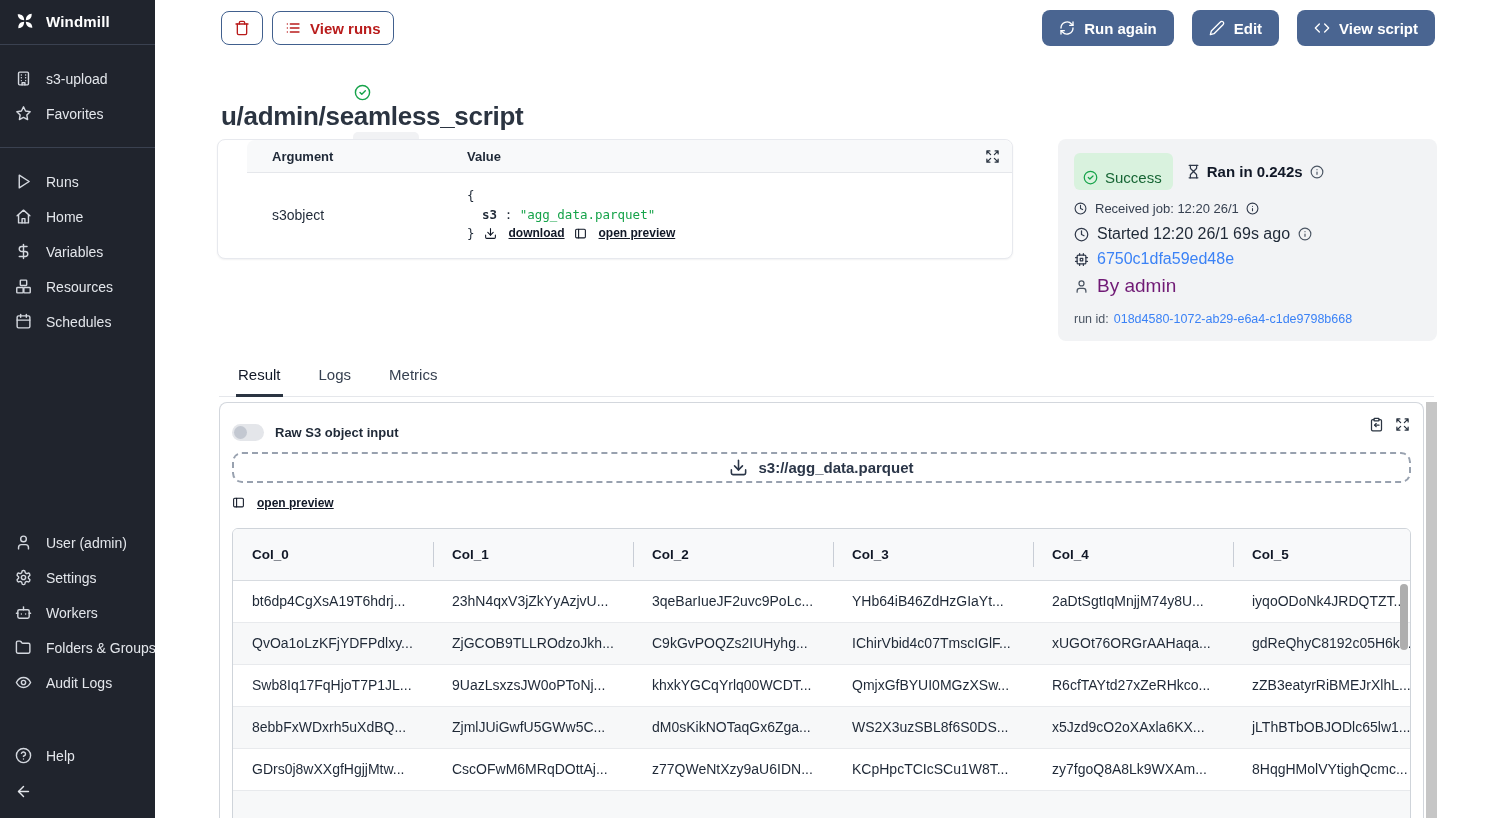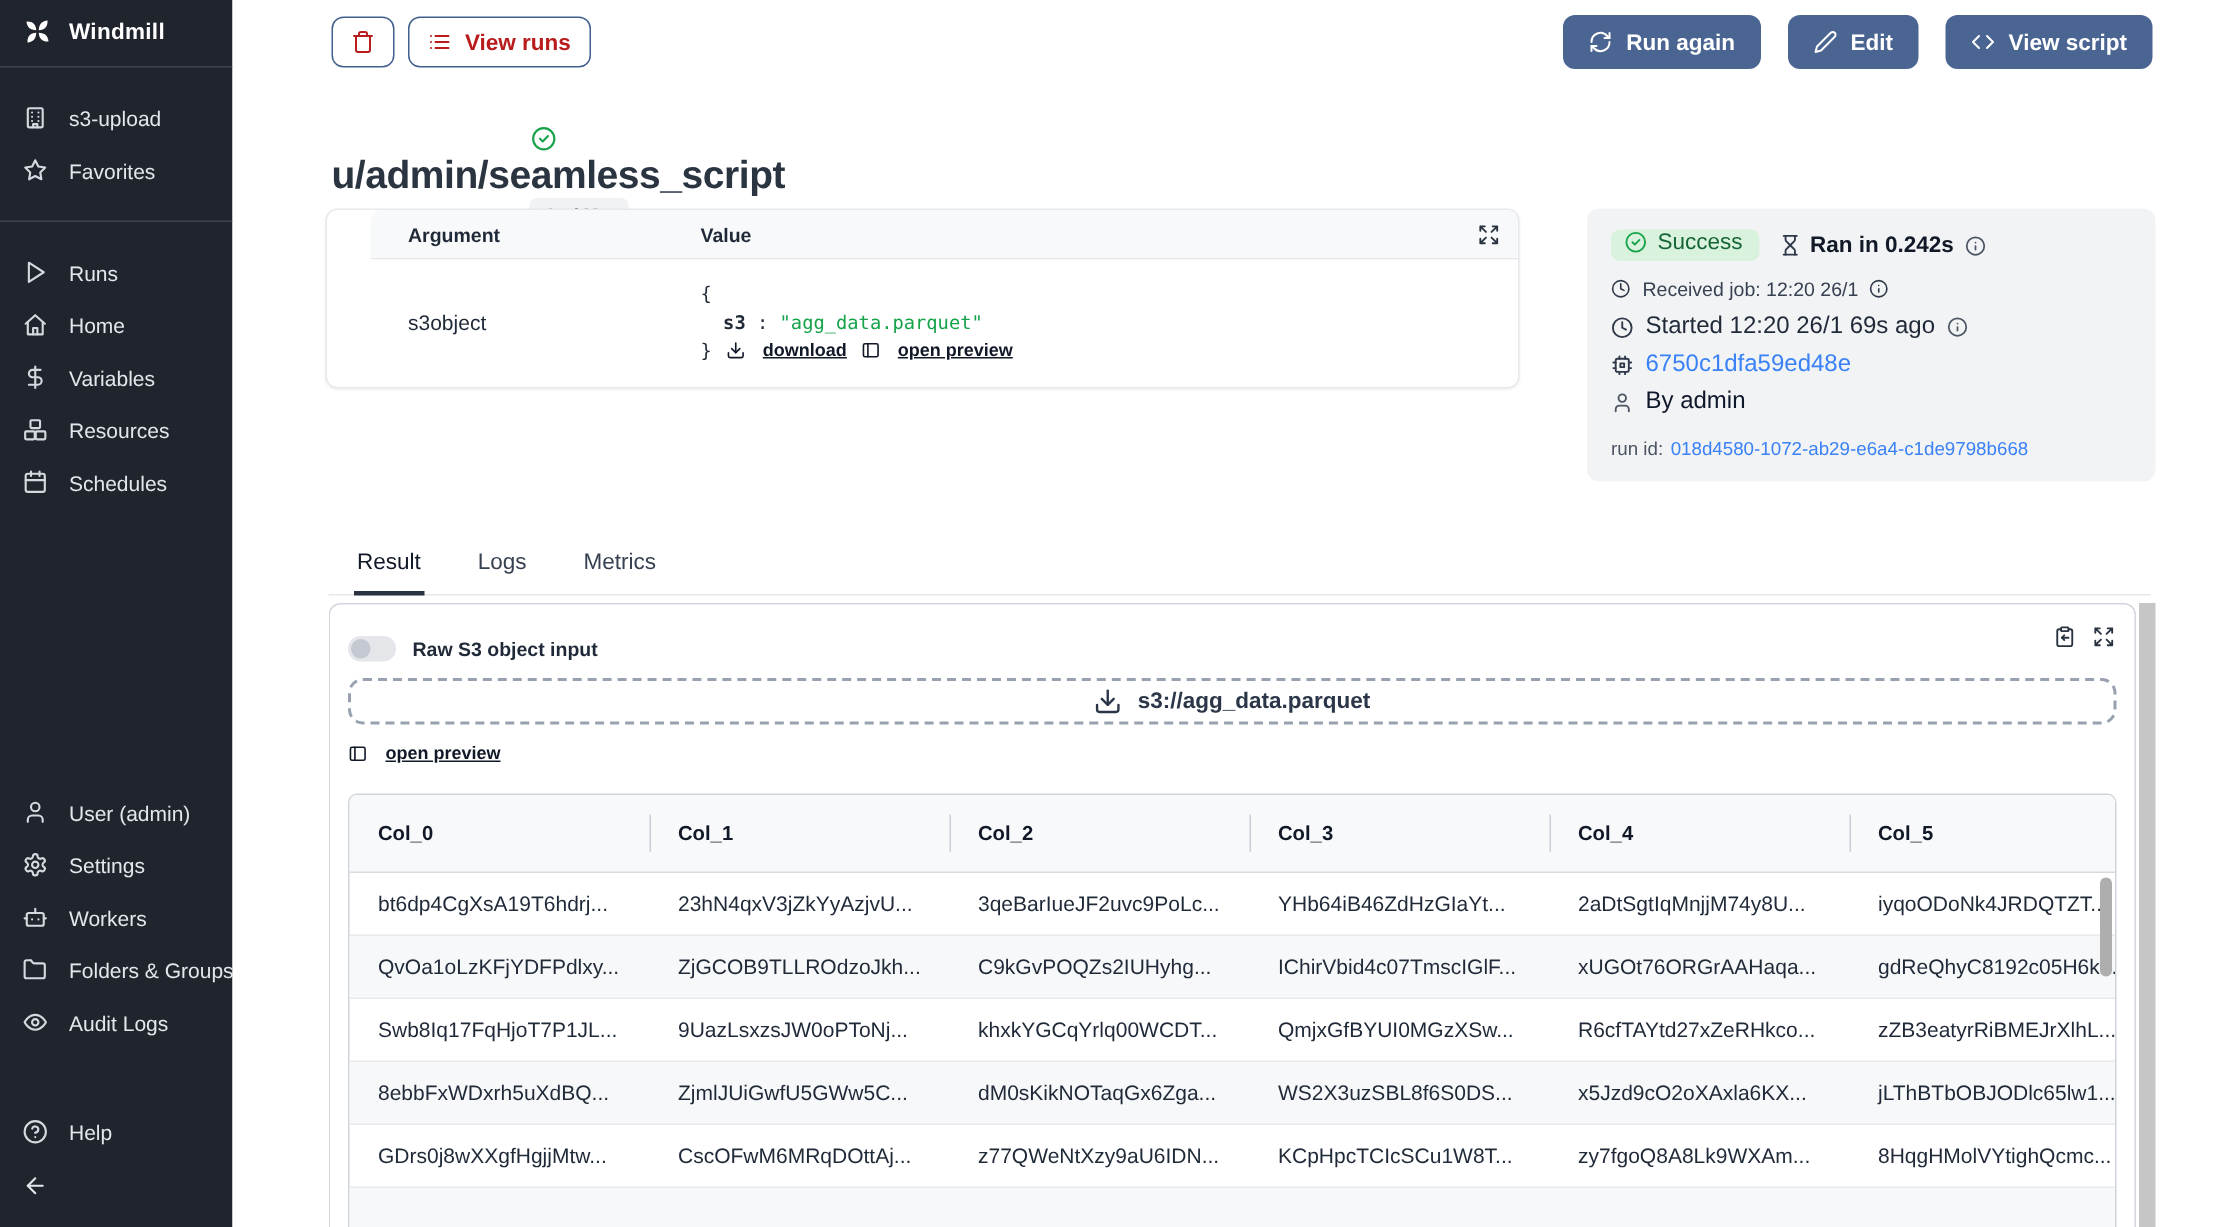--- a/index.html
+++ b/index.html
@@ -67,36 +67,36 @@
     font-family:"Liberation Sans",sans-serif; font-size:12px; font-weight:700; color:#111827;
     text-decoration:underline; cursor:pointer; }
   .mini-link .i { width:13px; height:13px; }
 
   
   .run-card { position:absolute; left:903px; top:139px; width:379px; background:#f2f3f5;
     border-radius:8px; padding:14px 16px 15px; }
   .rc-row { display:flex; align-items:center; }
   .rc-row .i { color:#30394a; }
   .badge-success { display:inline-flex; align-items:center; gap:7px; background:#d9f2de;
-    border-radius:6px; padding:0 11px 4px 9px; font-size:15px; font-weight:500; color:#166534; }
+    border-radius:6px; padding:16px 11px 4px 9px; font-size:15px; font-weight:500; color:#166534; }
   .badge-success .i { width:15px; height:15px; color:#16a34a; }
   .rc1 { margin-bottom:11px; }
   .rc1 .hg { width:15px; height:15px; margin-left:13px; margin-right:6px; }
   .rc1 .ran { font-size:15px; font-weight:600; color:#111827; }
   .rc1 .info { width:14px; height:14px; color:#4b5563; margin-left:7px; cursor:pointer; }
   .rc2 { margin-bottom:9px; font-size:13px; color:#374151; }
   .rc2 .i { width:13px; height:13px; margin-right:8px; }
   .rc2 .info { width:13px; height:13px; margin-left:7px; cursor:pointer; }
   .rc3 { margin-bottom:7px; font-size:16px; color:#1f2937; }
   .rc3 .i { width:15px; height:15px; margin-right:8px; }
   .rc3 .info { width:14px; height:14px; color:#4b5563; margin-left:8px; cursor:pointer; }
   .rc4 { margin-bottom:7px; font-size:16px; }
   .rc4 .i { width:15px; height:15px; margin-right:8px; }
   .rc4 a { color:#3b82f6; text-decoration:none; cursor:pointer; }
-  .rc5 { margin-bottom:15px; font-size:16px; color:#0f172a; }
+  .rc5 { margin-bottom:15px; font-size:19px; color:#701a75; }
   .rc5 .i { width:15px; height:15px; margin-right:8px; color:#4b5563; }
   .rc6 { font-size:12.5px; color:#4b5563; }
   .rc6 a { color:#3b82f6; margin-left:5px; text-decoration:none; cursor:pointer; }
 
   
   .tabs { position:absolute; left:64px; top:363px; width:1215px; display:flex; gap:34px;
     border-bottom:1px solid #e5e7eb; padding-left:17px; }
   .tab { font-size:15px; color:#374151; padding:3px 2px 11px; cursor:pointer; }
   .tab.active { color:#111827; font-weight:500; border-bottom:3px solid #2a3441; margin-bottom:-1.5px; }
   .result-panel { position:absolute; left:64px; top:402px; width:1360px; height:416px;

